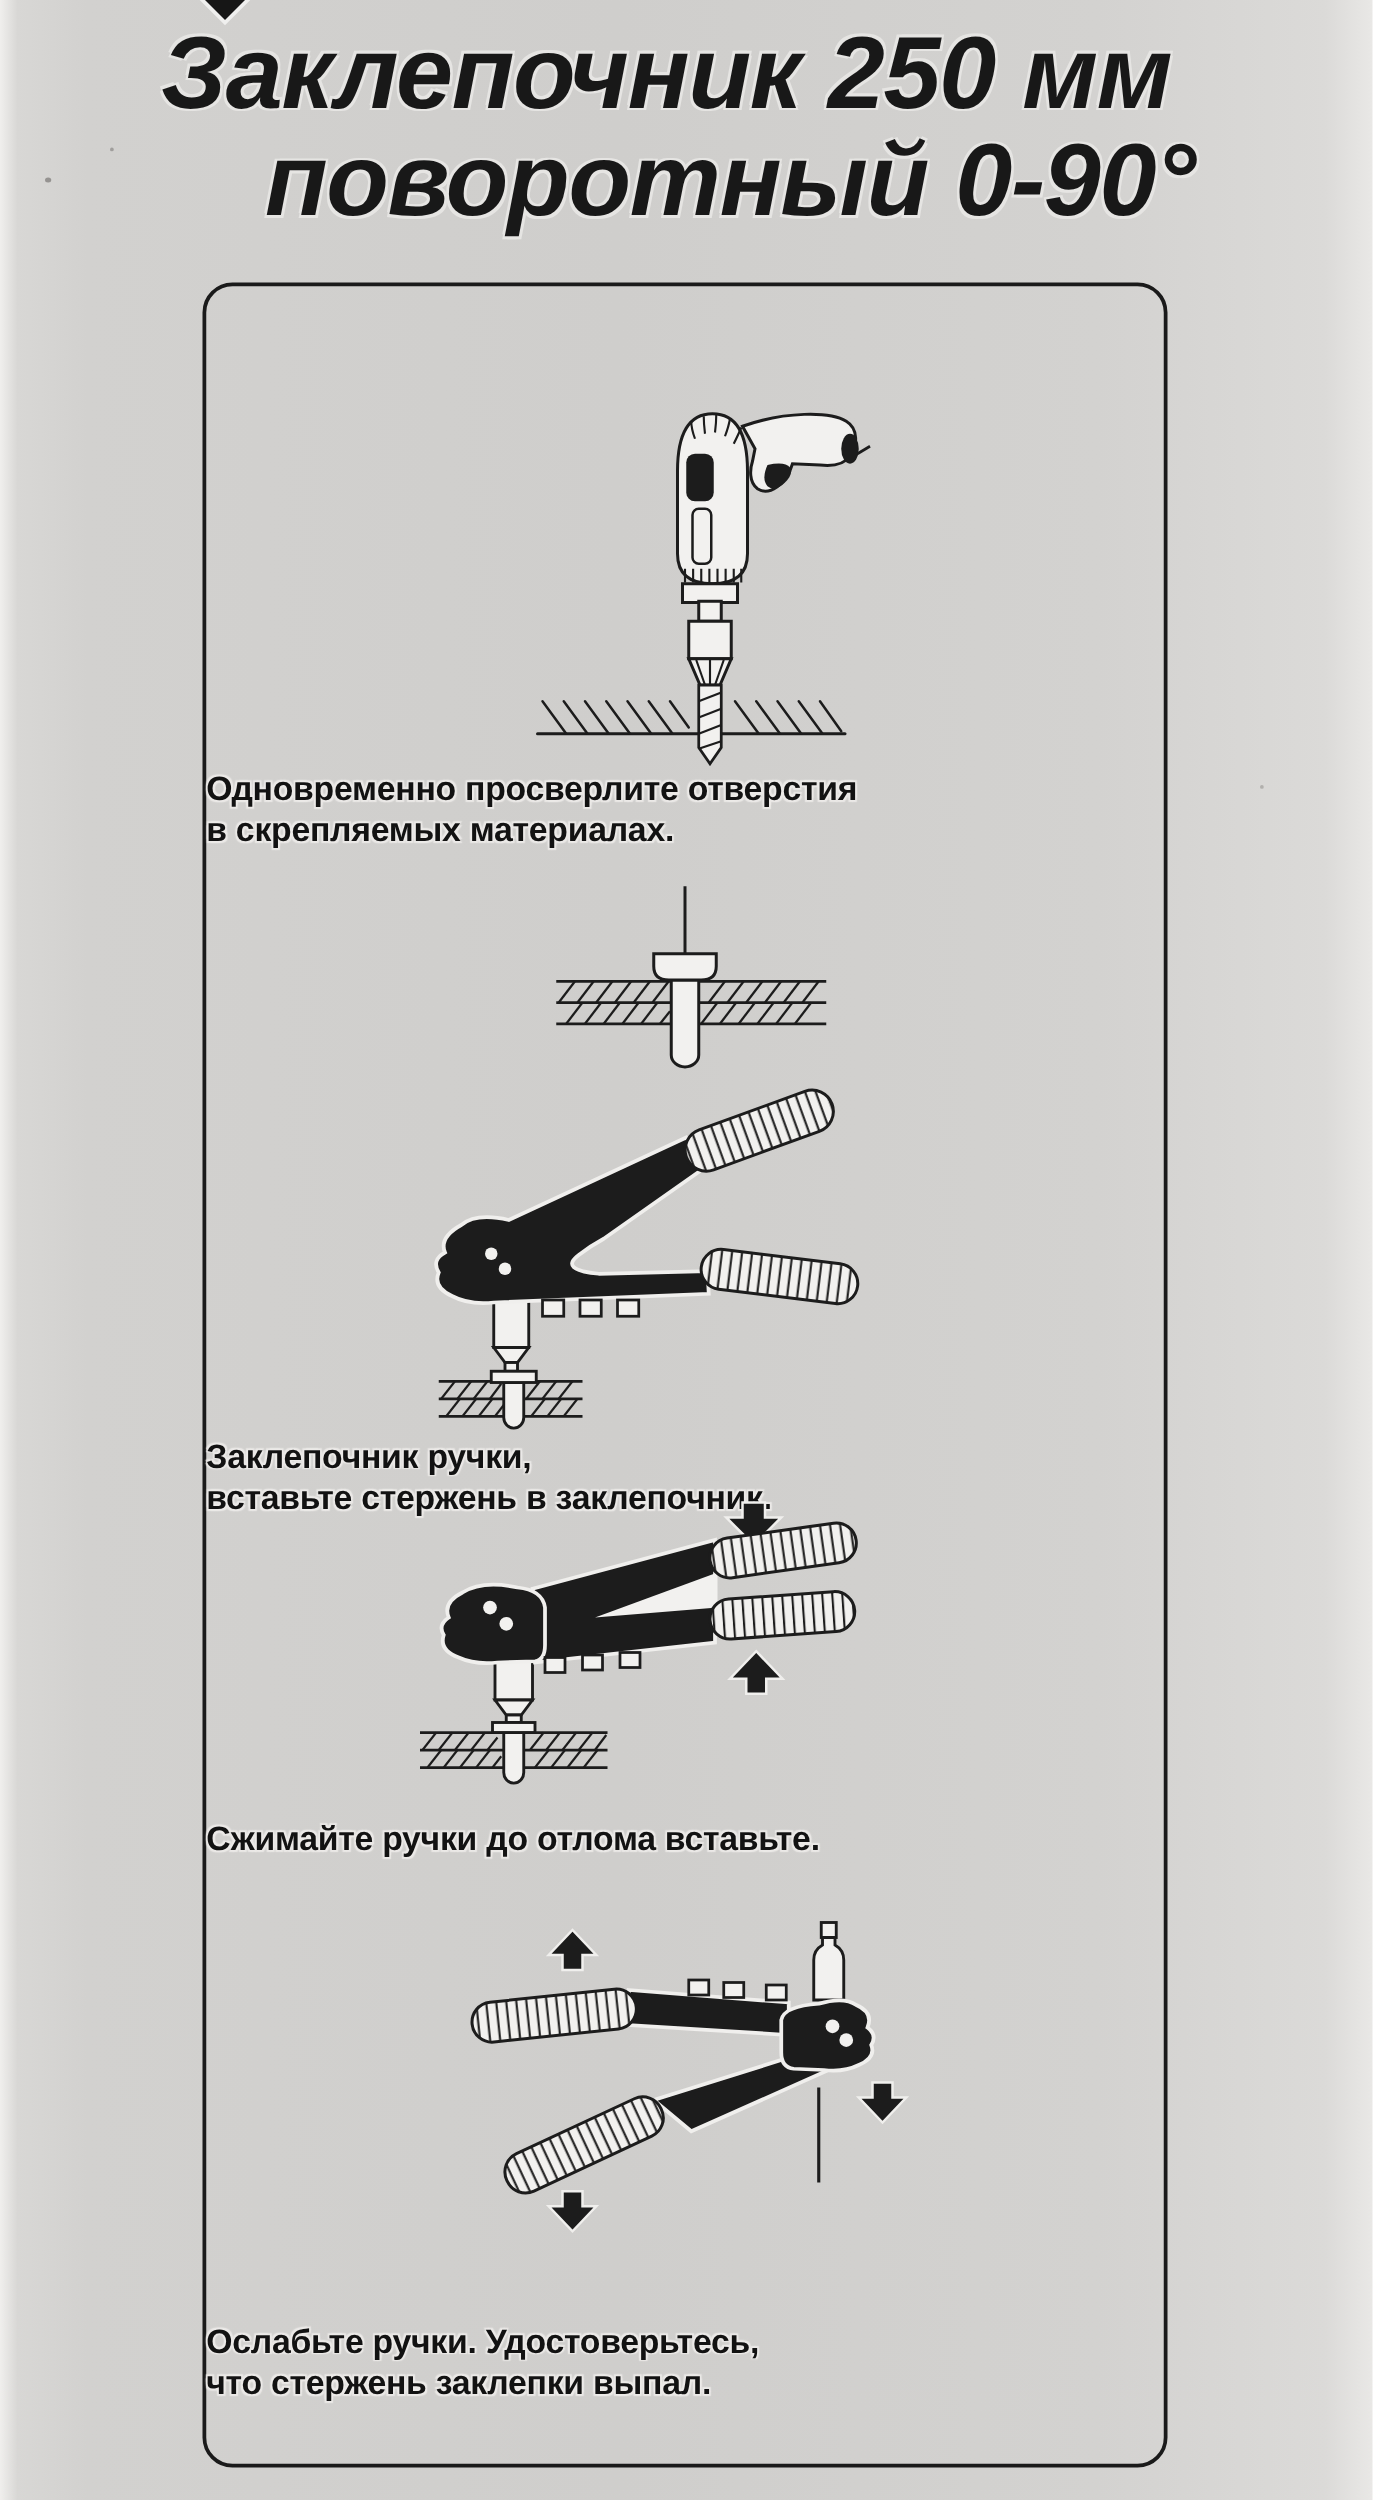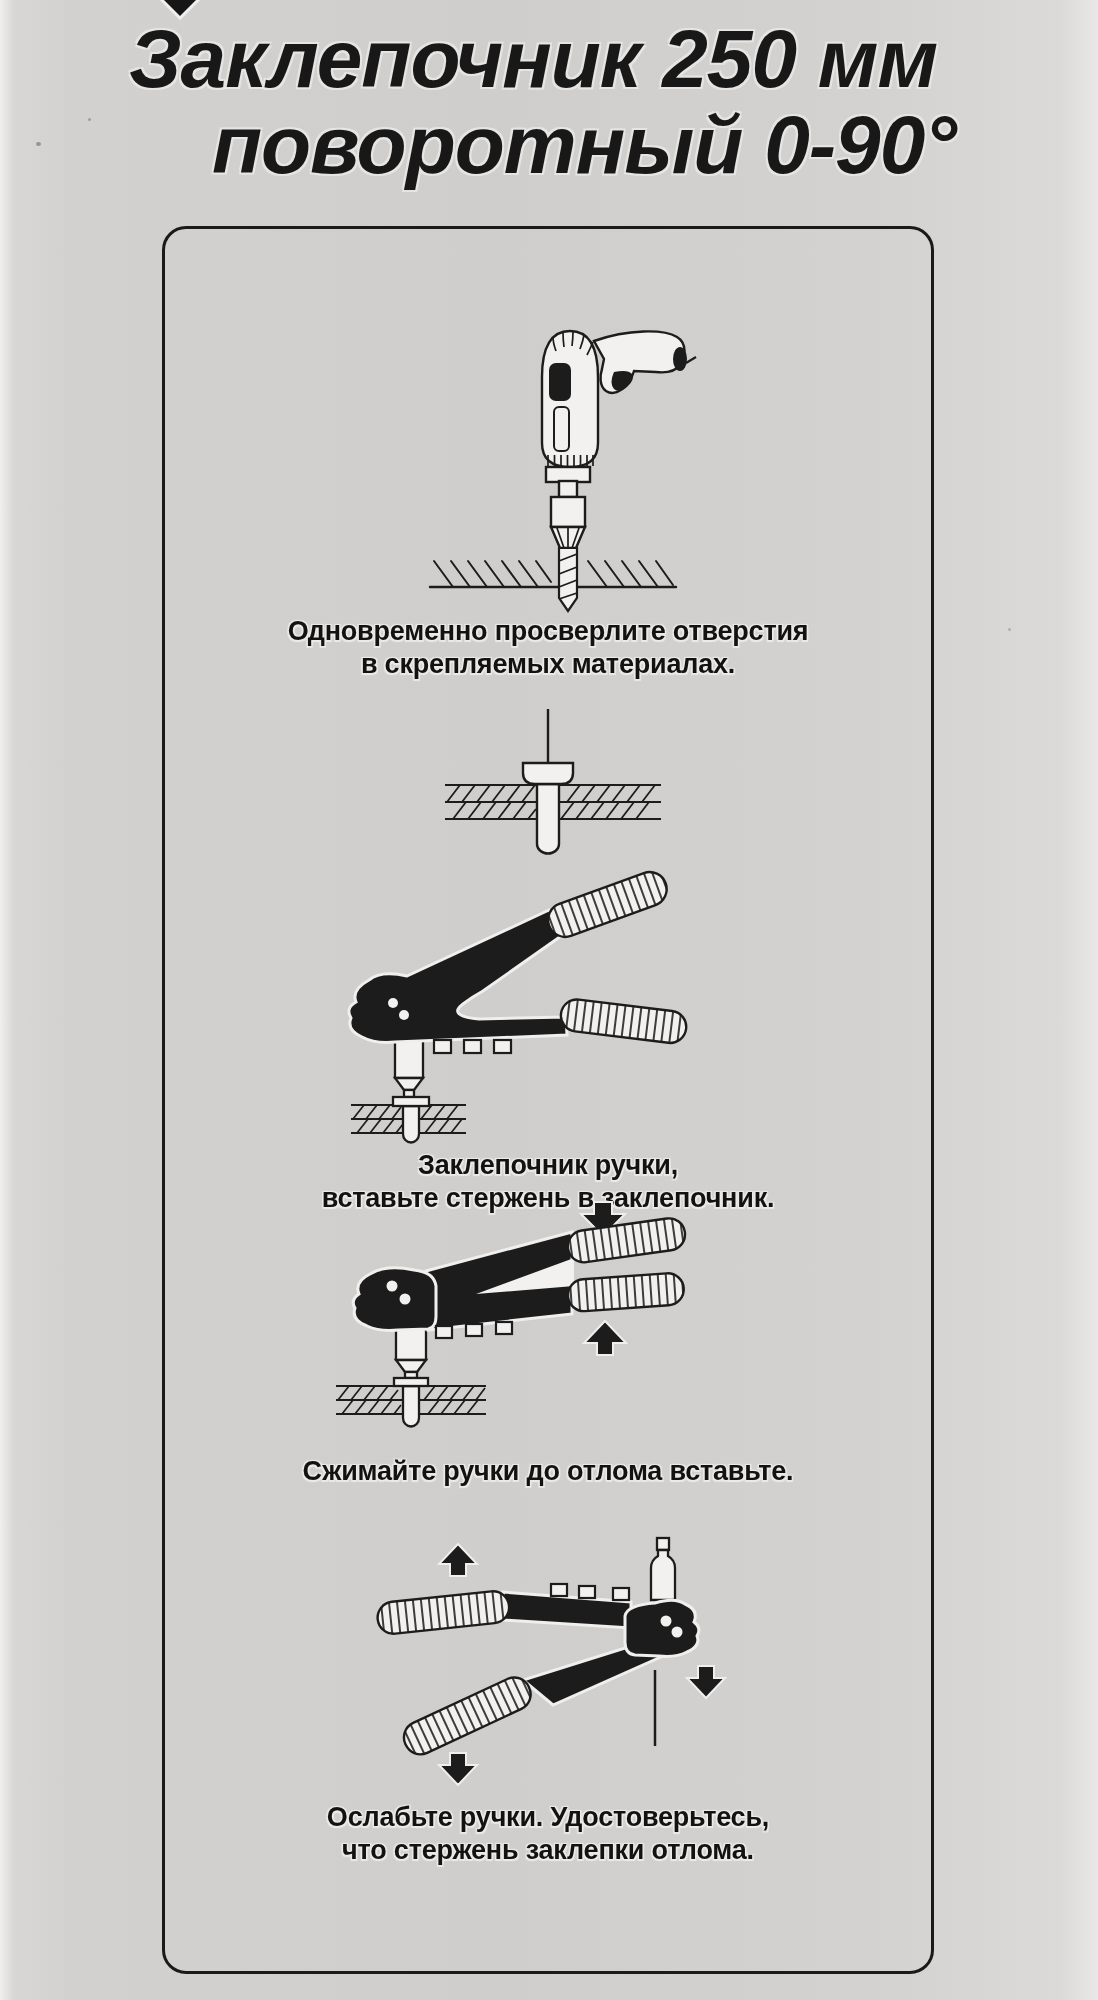--- a/index.html
+++ b/index.html
@@ -22,21 +22,21 @@
     text-shadow:-2px -2px 0 #e6e5e3,2px -2px 0 #e6e5e3,-2px 2px 0 #e6e5e3,2px 2px 0 #e6e5e3;
   }
   .title-l1{top:16px;transform:translateX(-16px);}
   .title-l2{top:102px;transform:translateX(35px);}
   .frame{
     position:absolute;left:162px;top:226px;width:766px;height:1742px;
     border:3px solid #1a1a1a;border-radius:24px;
   }
   .step-art{position:absolute;}
   .caption{
-    position:absolute;left:0;width:100%;text-align:center;
+    position:absolute;left:0;width:100%;text-align:left;
     font-weight:bold;font-size:27px;line-height:33px;color:#121212;
     letter-spacing:-0.2px;
     text-shadow:-1.5px -1.5px 1px #eceae8,1.5px -1.5px 1px #eceae8,-1.5px 1.5px 1px #eceae8,1.5px 1.5px 1px #eceae8;
   }
   .speck{position:absolute;border-radius:50%;background:#55524f;}
   svg{display:block;overflow:visible;}
 </style>
 </head>
 <body>
 
@@ -308,19 +308,19 @@
       </g>
       <circle cx="303" cy="93" r="5.5" fill="#f2f1ef"></circle>
       <circle cx="314" cy="104" r="5.5" fill="#f2f1ef"></circle>
       <g stroke="#1c1c1c" stroke-width="2.2" fill="#f2f1ef">
         <rect x="188" y="56" width="16" height="12"></rect>
         <rect x="216" y="58" width="16" height="12"></rect>
         <rect x="250" y="60" width="16" height="12"></rect>
       </g>
     </svg>
 
-    <div class="caption" style="top:1572px">
+    <div class="caption" style="top:1628px">
       <span>Ослабьте ручки. Удостоверьтесь,</span><br>
-      <span>что стержень заклепки отлома.</span>
+      <span>что стержень заклепки выпал.</span>
     </div>
 
   </div>
 </div>
 
 </body></html>

